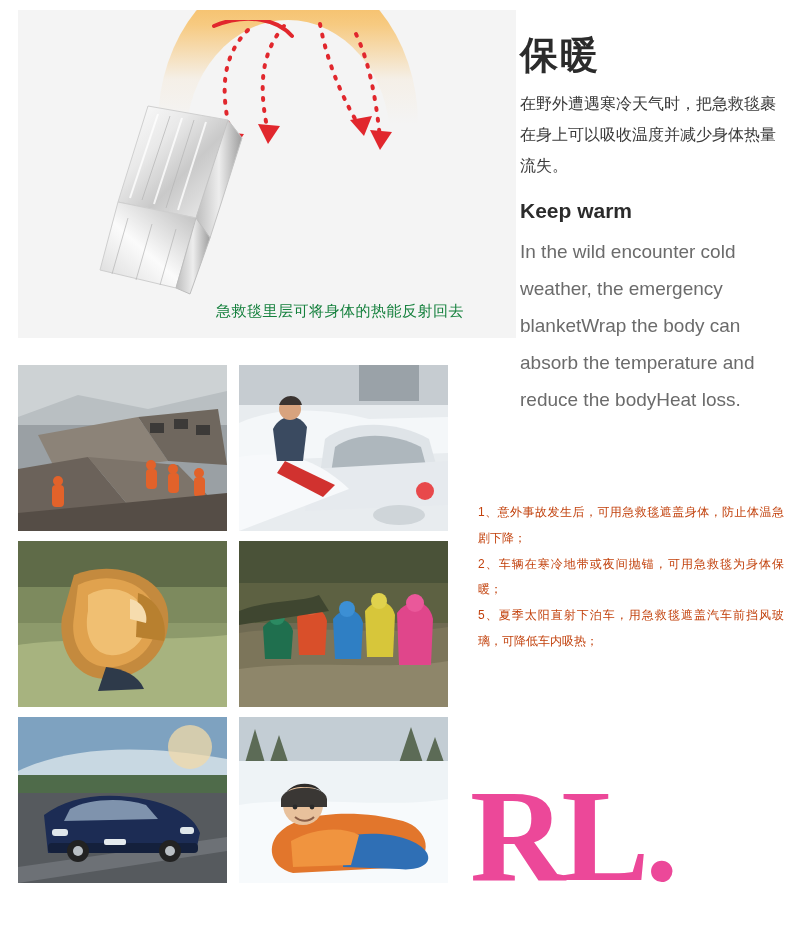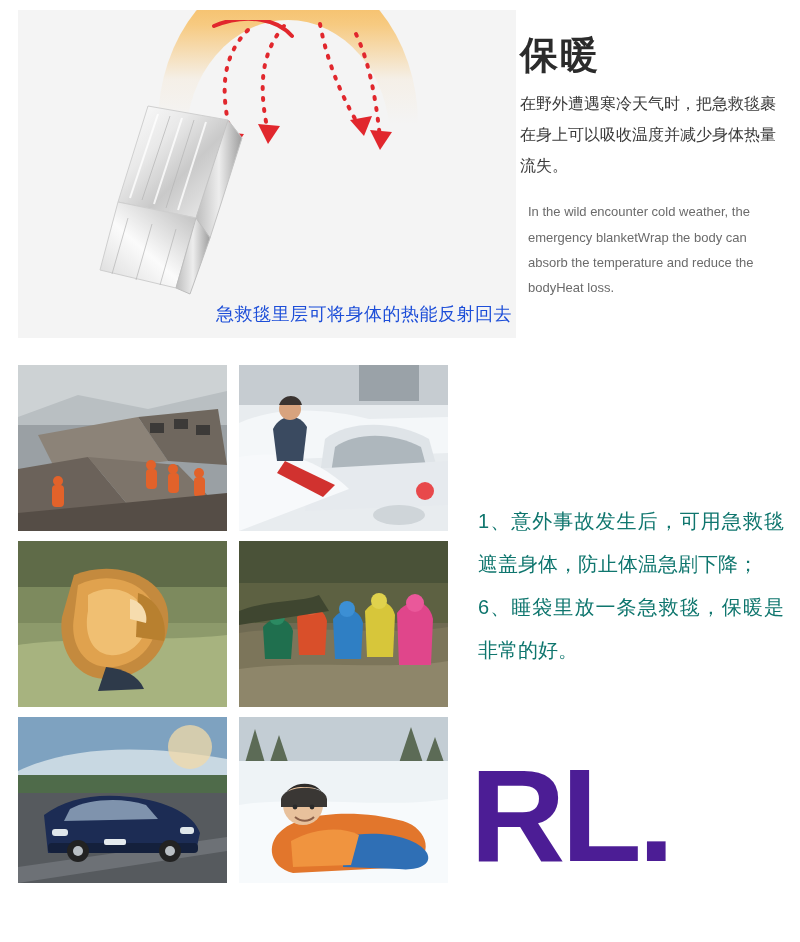--- a/index.html
+++ b/index.html
@@ -57,22 +57,22 @@
   
   .foil {
     position: absolute;
     left: 60px; top: 88px;
     width: 250px; height: 200px;
   }
 
   .hero-caption {
     position: absolute;
     left: 198px; top: 292px;
-    font-size: 18px;
-    color: #1d4ed8;
+    font-size: 15px;
+    color: #15803d;
     letter-spacing: 0.5px;
     white-space: nowrap;
   }
 
   
   .hero-text {
     position: absolute;
     left: 520px; top: 34px;
     width: 268px;
   }
@@ -91,24 +91,24 @@
     line-height: 1.95;
     margin: 0 0 18px 0;
   }
   .hero-title-en {
     font-size: 21px;
     color: #2b2b2b;
     font-weight: 700;
     margin: 0 0 10px 0;
   }
   .hero-body-en {
-    font-size: 13px;
+    font-size: 19px;
     color: #6b6b6b;
     line-height: 1.95;
-    margin: 8px;
+    margin: 0;
   }
 
   
   .photo-grid {
     position: absolute;
     left: 18px; top: 365px;
     width: 440px;
     display: grid;
     grid-template-columns: 209px 209px;
     grid-template-rows: 166px 166px 166px;
@@ -118,39 +118,39 @@
     position: relative;
     overflow: hidden;
     background: #cfcfcf;
   }
 
   
   .uses-list {
     position: absolute;
     left: 478px; top: 500px;
     width: 306px;
-    font-size: 20px;
-    color: #0f766e;
+    font-size: 12px;
+    color: #c2410c;
     line-height: 2.15;
   }
   .uses-list .use-item {
     margin: 0;
     text-align: justify;
   }
 
   
   .watermark {
     position: absolute;
-    left: 470px; top: 750px;
+    left: 470px; top: 770px;
     font-size: 132px;
     font-weight: 700;
-    color: #4c1d95;
+    color: #ec4899;
     letter-spacing: -4px;
     line-height: 1;
-    font-family: Liberation Sans, sans-serif;
+    font-family: Liberation Serif, serif;
   }
 </style>
 </head>
 <body>
 
 <div class="top-section">
 
   <div class="hero-panel">
 
     <div class="arc-glow"></div>
@@ -210,20 +210,21 @@
         <line x1="98" y1="131" x2="82" y2="187"></line>
       </g>
     </svg>
 
     <div class="hero-caption">急救毯里层可将身体的热能反射回去</div>
   </div>
 
   <div class="hero-text">
     <h1 class="hero-title-cn">保暖</h1>
     <p class="hero-body-cn">在野外遭遇寒冷天气时，把急救毯裹在身上可以吸收温度并减少身体热量流失。</p>
+    <h2 class="hero-title-en">Keep warm</h2>
     <p class="hero-body-en">In the wild encounter cold weather, the emergency blanketWrap the body can absorb the temperature and reduce the bodyHeat loss.</p>
   </div>
 </div>
 
 <div class="photo-grid">
 
   <div class="photo">
     <svg width="209" height="166" viewBox="0 0 209 166" preserveAspectRatio="none">
       <rect width="209" height="166" fill="#9aa0a4"></rect>
       <rect x="0" y="0" width="209" height="60" fill="#b9bfc2"></rect>
@@ -357,16 +358,17 @@
         <circle cx="56" cy="90" r="2.4" fill="#2b2b2b"></circle>
         <circle cx="73" cy="90" r="2.4" fill="#2b2b2b"></circle>
         <path d="M56 100 C 62 105, 70 105, 75 100" stroke="#8b5f48" stroke-width="2" fill="none"></path>
       </g>
     </svg>
   </div>
 </div>
 
 <div class="uses-list">
   <p class="use-item">1、意外事故发生后，可用急救毯遮盖身体，防止体温急剧下降；</p>
-  <p class="use-item">6、睡袋里放一条急救毯，保暖是非常的好。</p>
+  <p class="use-item">2、车辆在寒冷地带或夜间抛锚，可用急救毯为身体保暖；</p>
+  <p class="use-item">5、夏季太阳直射下泊车，用急救毯遮盖汽车前挡风玻璃，可降低车内吸热；</p>
 </div>
 
 <div class="watermark">RL.</div>
 
 </body></html>

